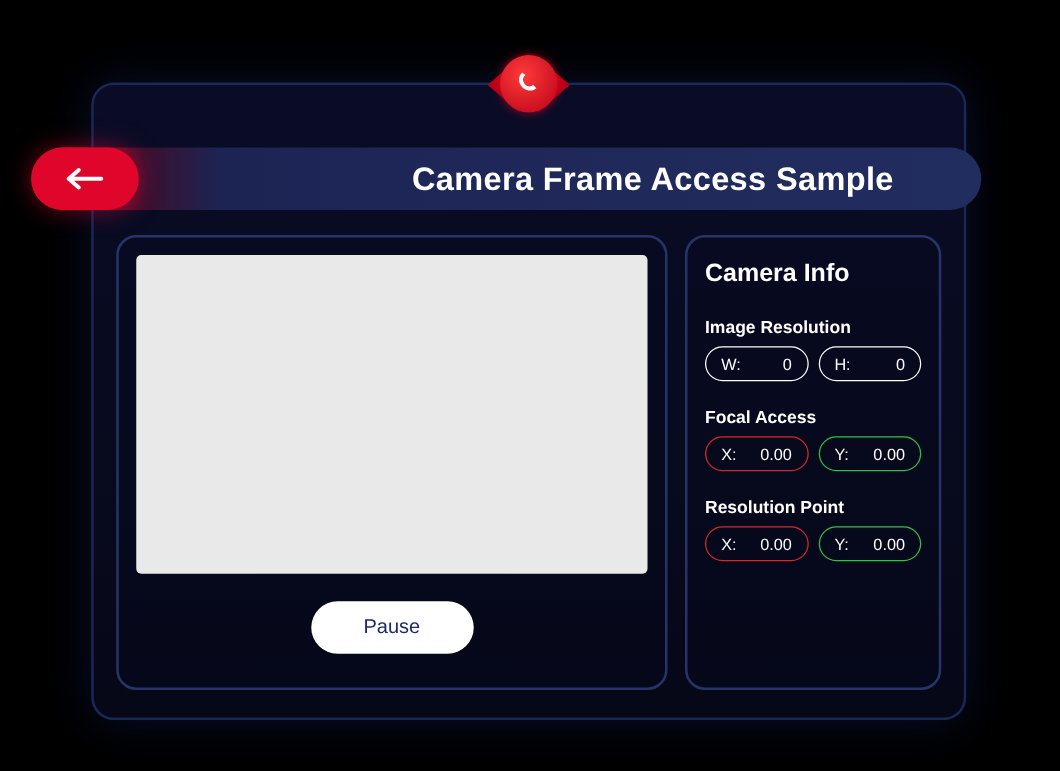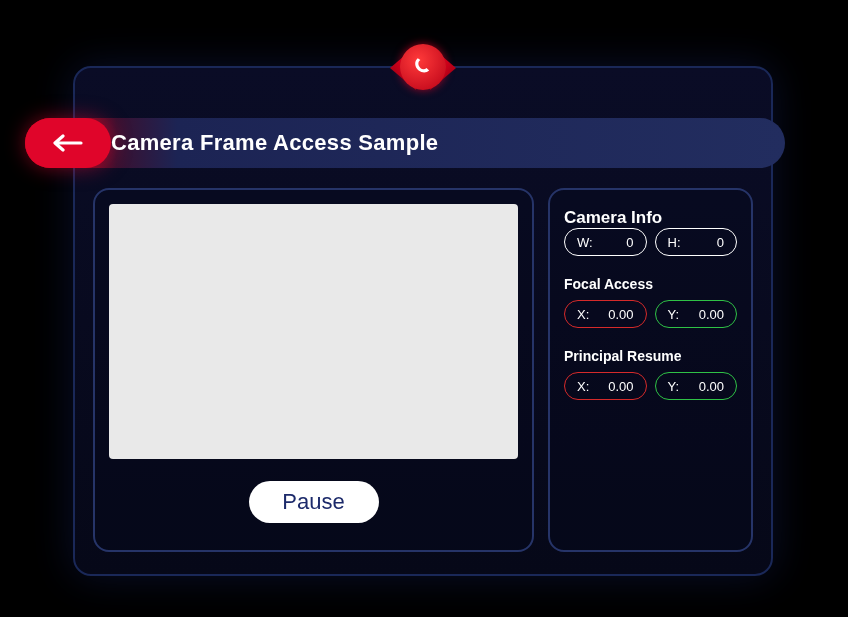--- a/index.html
+++ b/index.html
@@ -74,23 +74,23 @@
       background: #e0052a;
       border-radius: 26px;
       display: flex;
       align-items: center;
       justify-content: center;
       cursor: pointer;
       box-shadow: 0 0 20px rgba(230,10,50,0.5);
     }
     .title {
       flex: 1;
-      text-align: left;
+      text-align: right;
       color: #fff;
-      font-size: 22px;
+      font-size: 26px;
       font-weight: 700;
       padding-right: 70px;
       letter-spacing: 0.3px;
     }
 
     .content {
       position: absolute;
       left: 18px;
       top: 120px;
       right: 18px;
@@ -119,33 +119,33 @@
     .btn-row {
       display: flex;
       gap: 28px;
       margin-top: 22px;
     }
     .btn {
       width: 130px;
       height: 42px;
       border-radius: 22px;
       border: none;
-      font-size: 22px;
+      font-size: 16px;
       font-weight: 500;
       cursor: pointer;
     }
     .btn.primary { background: #fff; color: #1c2a6a; }
     .btn.secondary { background: #c9c9c9; color: #1c2a6a; }
 
     .right-panel {
       width: 205px;
       padding: 18px 14px;
       color: #fff;
     }
-    .ci-title { font-size: 17px; font-weight: 700; }
+    .ci-title { font-size: 20px; font-weight: 700; margin-bottom: 22px; }
     .field-group { margin-bottom: 20px; }
     .field-label { font-size: 14px; font-weight: 600; margin-bottom: 8px; }
     .pill-row { display: flex; gap: 8px; }
     .pill {
       flex: 1;
       height: 28px;
       border-radius: 14px;
       display: flex;
       align-items: center;
       justify-content: space-between;
@@ -187,20 +187,21 @@
       <div class="preview"></div>
       <div class="btn-row">
         <button class="btn primary">Pause</button>
       </div>
     </div>
 
     <div class="panel right-panel">
       <div class="ci-title">Camera Info</div>
 
       <div class="field-group">
+        <div class="field-label">Image Resolution</div>
         <div class="pill-row">
           <div class="pill white">
             <span>W:</span>
             <span>0</span>
           </div>
           <div class="pill white">
             <span>H:</span>
             <span>0</span>
           </div>
         </div>
@@ -214,21 +215,21 @@
             <span>0.00</span>
           </div>
           <div class="pill green">
             <span>Y:</span>
             <span>0.00</span>
           </div>
         </div>
       </div>
 
       <div class="field-group">
-        <div class="field-label">Principal Resume</div>
+        <div class="field-label">Resolution Point</div>
         <div class="pill-row">
           <div class="pill red">
             <span>X:</span>
             <span>0.00</span>
           </div>
           <div class="pill green">
             <span>Y:</span>
             <span>0.00</span>
           </div>
         </div>

